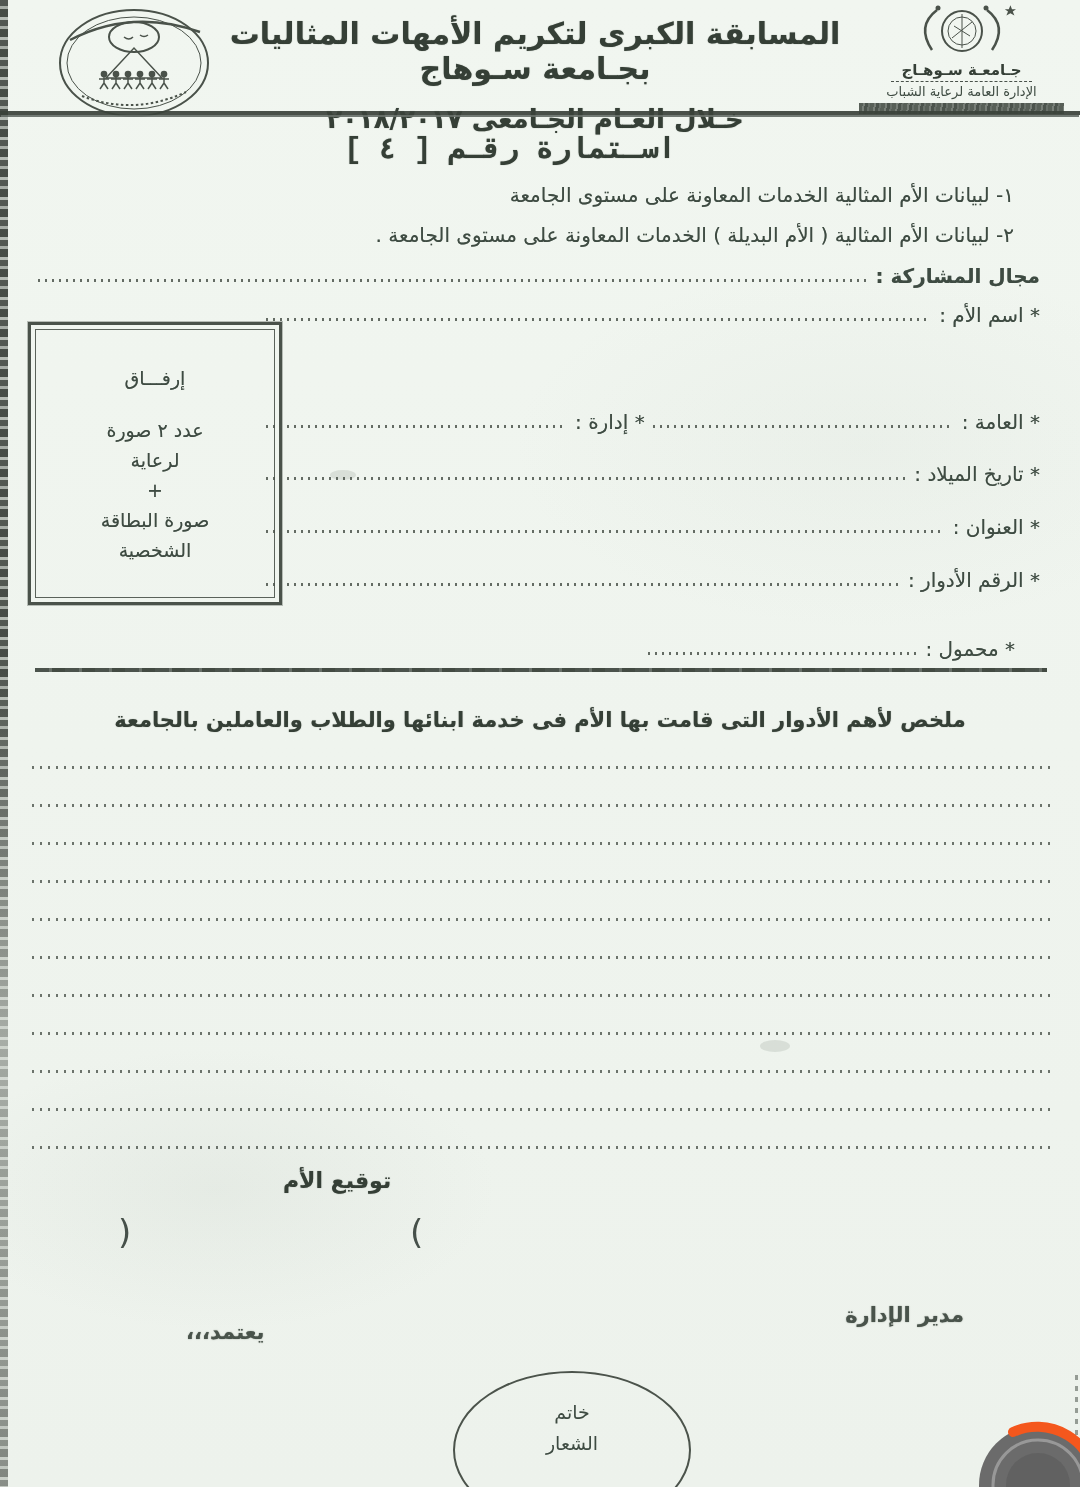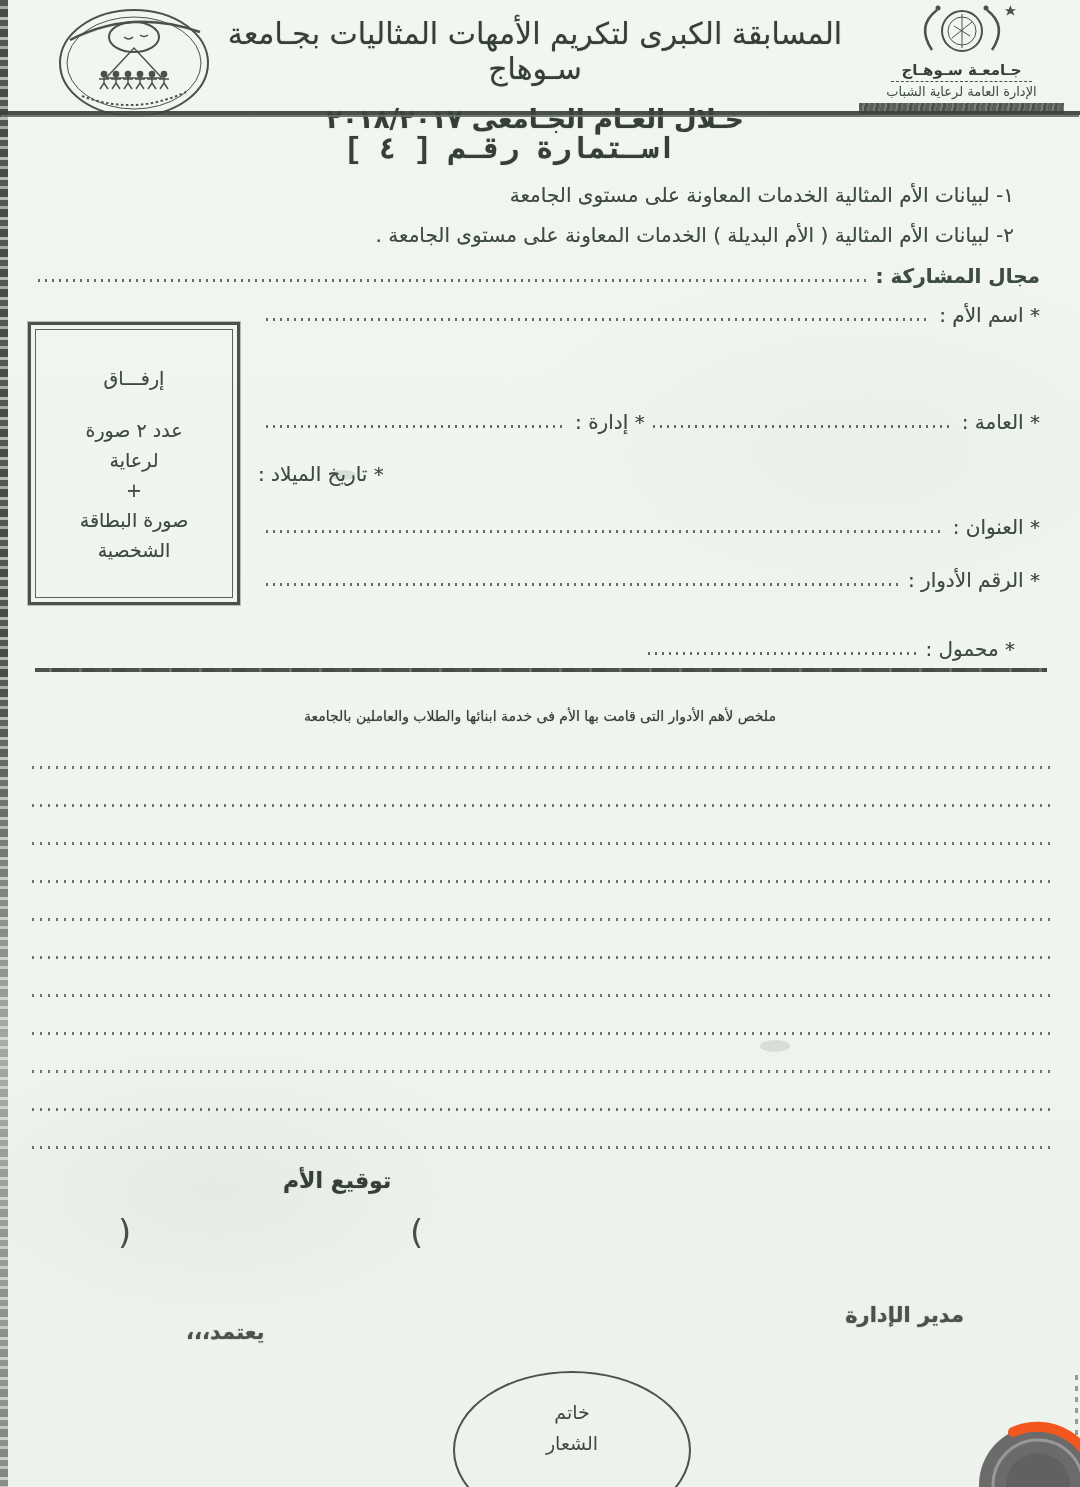--- a/index.html
+++ b/index.html
@@ -35,21 +35,21 @@
     position:absolute;right:2px;top:1375px;width:3px;height:75px;
     background:repeating-linear-gradient(to bottom,#5a625a 0 5px, transparent 5px 11px);
     opacity:.6;
   }
   .speck{position:absolute;background:#aeb8ae;border-radius:50%;opacity:.35;}
   
   .logo-left{position:absolute;left:52px;top:4px;width:165px;height:118px;}
   .header-title{
     position:absolute;top:16px;right:230px;width:630px;text-align:center;color:var(--ink-dark);
   }
-  .header-title .h1{font-size:30px;font-weight:400;text-shadow:0 0 1px rgba(55,65,55,.55);}
+  .header-title .h1{font-size:30px;font-weight:700;text-shadow:0 0 1px rgba(55,65,55,.55);}
   .header-title .h2{font-size:26px;font-weight:700;margin-top:18px;text-shadow:0 0 1px rgba(55,65,55,.55);}
   .logo-right{position:absolute;right:16px;top:2px;width:205px;text-align:center;}
   .uni-name{
     display:inline-block;font-size:15px;font-weight:700;color:var(--ink-dark);
     border-bottom:1px dashed #4a524b;padding:0 10px 2px;letter-spacing:2px;
   }
   .dept-name{font-size:13px;margin-top:2px;color:var(--ink);}
   .grunge-strip{
     height:11px;margin-top:4px;opacity:.9;
     background:repeating-linear-gradient(100deg,#474f47 0 4px,#6a716a 4px 6px,#39413a 6px 9px,#59615a 9px 11px);
@@ -71,40 +71,40 @@
   .field-row{position:absolute;display:flex;direction:rtl;align-items:flex-end;}
   .flabel{white-space:nowrap;font-size:20px;color:var(--ink);text-shadow:0 0 .6px rgba(62,75,66,.5);}
   .flabel.b{font-weight:700;text-align:right;}
   .dots{
     flex:1;height:3px;margin:0 8px 6px 8px;
     background:repeating-linear-gradient(to right,var(--dot) 0 2px, transparent 2px 7px);
     opacity:.85;
   }
   
   .attach-box{
-    position:absolute;left:28px;top:322px;width:212px;height:283px;
+    position:absolute;left:28px;top:322px;width:254px;height:283px;
     border:3px solid #4a524a;padding:4px;
     box-shadow:0 0 0 1px rgba(74,82,74,.35);
   }
   .attach-inner{
     width:100%;height:100%;border:1px solid #5a625a;
     display:flex;flex-direction:column;justify-content:center;align-items:center;
     font-size:19px;line-height:30px;color:var(--ink);text-align:center;
     text-shadow:0 0 .6px rgba(62,75,66,.5);
   }
   .attach-inner .gap{height:22px;}
   
   .separator{
     position:absolute;top:668px;left:35px;right:33px;height:4px;
     background:repeating-linear-gradient(to right,#39413a 0 14px,#59615a 14px 17px,#30382f 17px 30px);
     opacity:.9;
   }
   .summary-title{
     position:absolute;top:708px;left:0;right:0;text-align:center;
-    font-size:14px;font-weight:400;color:var(--ink-dark);
+    font-size:21px;font-weight:700;color:var(--ink-dark);
     text-shadow:0 0 1px rgba(50,60,50,.55);
   }
   .writing-lines{position:absolute;top:766px;left:32px;right:28px;}
   .dotline{
     height:3px;margin-bottom:35px;
     background:repeating-linear-gradient(to right,var(--dot) 0 2px, transparent 2px 8px);
     opacity:.8;
   }
   
   .sig-label{position:absolute;left:283px;top:1168px;font-size:22px;font-weight:700;color:var(--ink-dark);text-shadow:0 0 1px rgba(50,60,50,.5);}
@@ -227,21 +227,21 @@
   </div>
 
 
   <div class="field-row" style="top:410px;right:40px;left:258px;">
     <span class="flabel">* العامة :</span>
     <span class="dots"></span>
     <span class="flabel">* إدارة :</span>
     <span class="dots"></span>
   </div>
 
-  <div class="field-row" style="top:462px;right:40px;left:258px;flex-direction:column;">
+  <div class="field-row" style="top:462px;right:40px;left:258px;">
     <span class="flabel">* تاريخ الميلاد :</span>
     <span class="dots"></span>
   </div>
 
   <div class="field-row" style="top:515px;right:40px;left:258px;">
     <span class="flabel">* العنوان :</span>
     <span class="dots"></span>
   </div>
 
   <div class="field-row" style="top:568px;right:40px;left:258px;">

